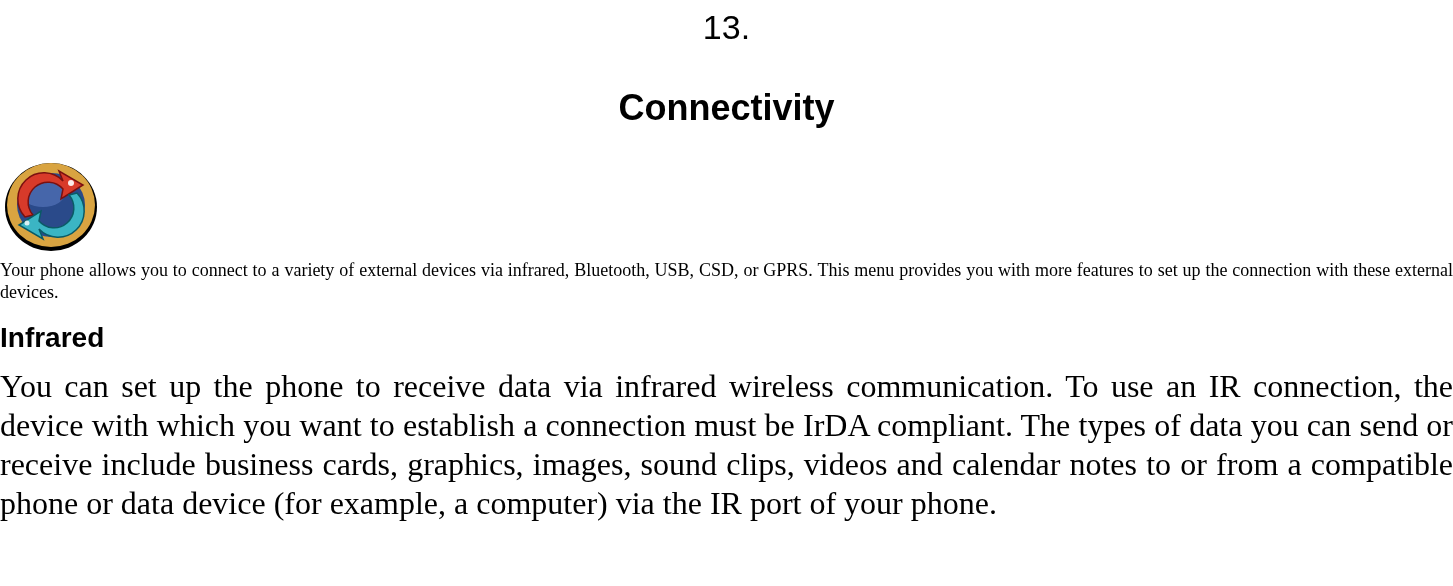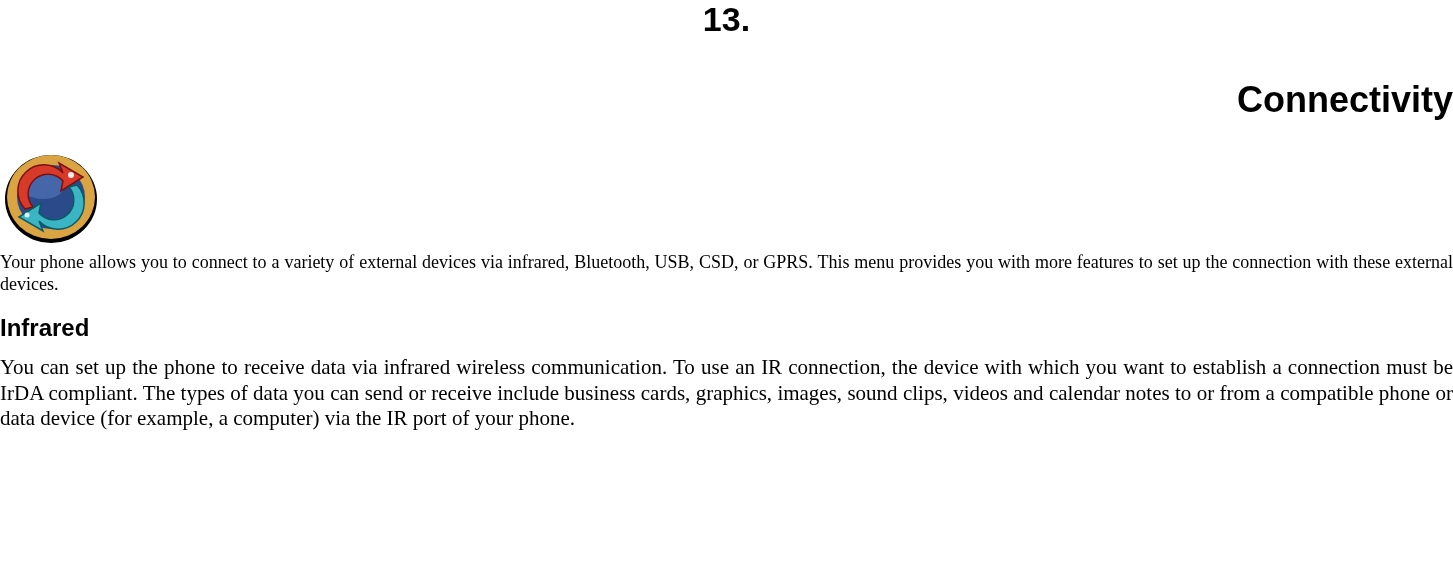--- a/index.html
+++ b/index.html
@@ -12,49 +12,50 @@
       height: 586px;
       background: #ffffff;
       font-family: "Times New Roman", Times, serif;
       color: #000000;
       padding: 0;
       overflow: hidden;
     }
     .chapter-number {
       font-family: Arial, Helvetica, sans-serif;
       font-size: 34px;
-      font-weight: bold;
+      font-weight: normal;
       text-align: center;
+      margin-top: 8px;
       margin-bottom: 40px;
     }
     .chapter-title {
       font-family: Arial, Helvetica, sans-serif;
       font-size: 36px;
       font-weight: bold;
-      text-align: right;
+      text-align: center;
       margin-bottom: 28px;
     }
     .icon-wrap {
       margin-left: 3px;
       margin-bottom: 3px;
     }
     .intro-text {
       font-size: 18px;
       line-height: 1.22;
       text-align: justify;
       margin: 0 0 18px 0;
     }
     .section-heading {
       font-family: Arial, Helvetica, sans-serif;
-      font-size: 24px;
+      font-size: 28px;
       font-weight: bold;
       margin-bottom: 2px;
     }
     .body-text {
-      font-size: 21px;
+      font-size: 32px;
       line-height: 1.22;
       text-align: justify;
       margin-top: 13px;
     }
   </style>
 </head>
 <body>
 
 <h1 class="chapter-number">13.</h1>
 

